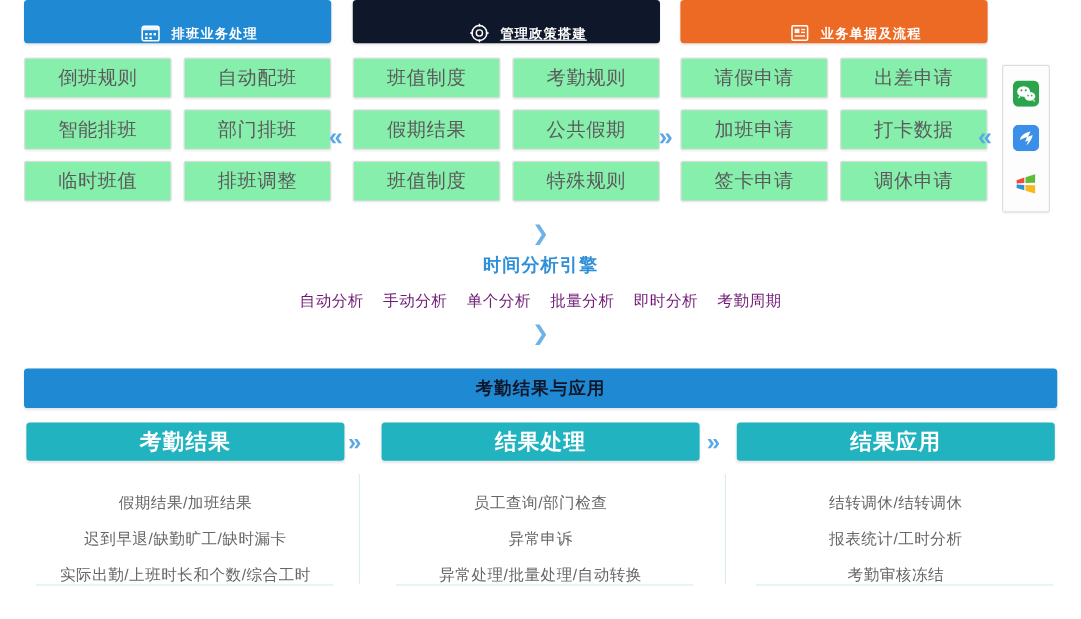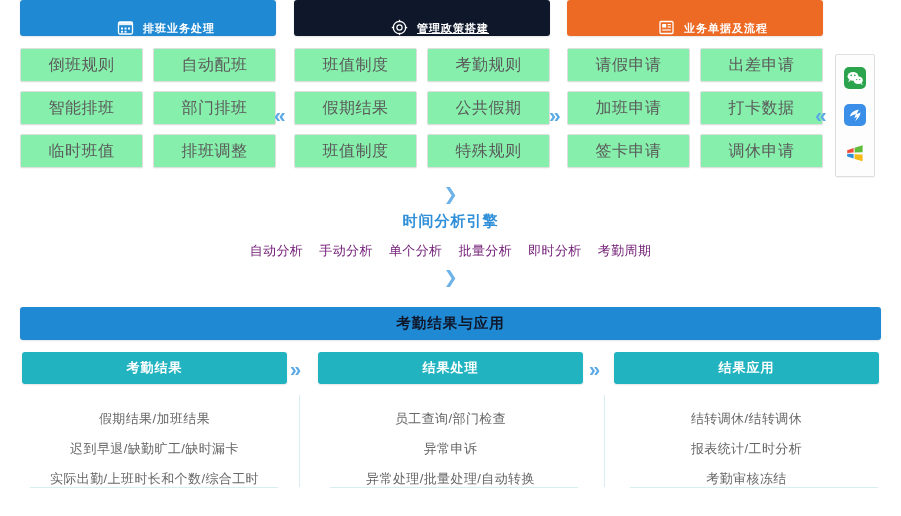--- a/index.html
+++ b/index.html
@@ -118,21 +118,21 @@
     display:flex;align-items:flex-start;
   }
   .bcol{position:relative;display:flex;flex-direction:column;}
   .bcol.b1{width:265px;margin-left:22px;}
   .bcol.b2{width:265px;margin-left:31px;}
   .bcol.b3{width:265px;margin-left:31px;}
 
   .bhead{
     height:32px;background:#21b3bf;border-radius:3px;
     display:flex;align-items:center;justify-content:center;
-    color:#fff;font-size:13px;font-weight:bold;letter-spacing:1px;
+    color:#fff;font-size:18px;font-weight:bold;letter-spacing:1px;
     box-shadow:0 1px 2px rgba(0,0,0,.10);
   }
   .blist{
     margin-top:20px;text-align:center;
     font-size:13px;color:#666;line-height:30px;letter-spacing:.4px;
   }
   .bdiv{
     position:absolute;
     width:1px;background:#d8eef0;
   }

